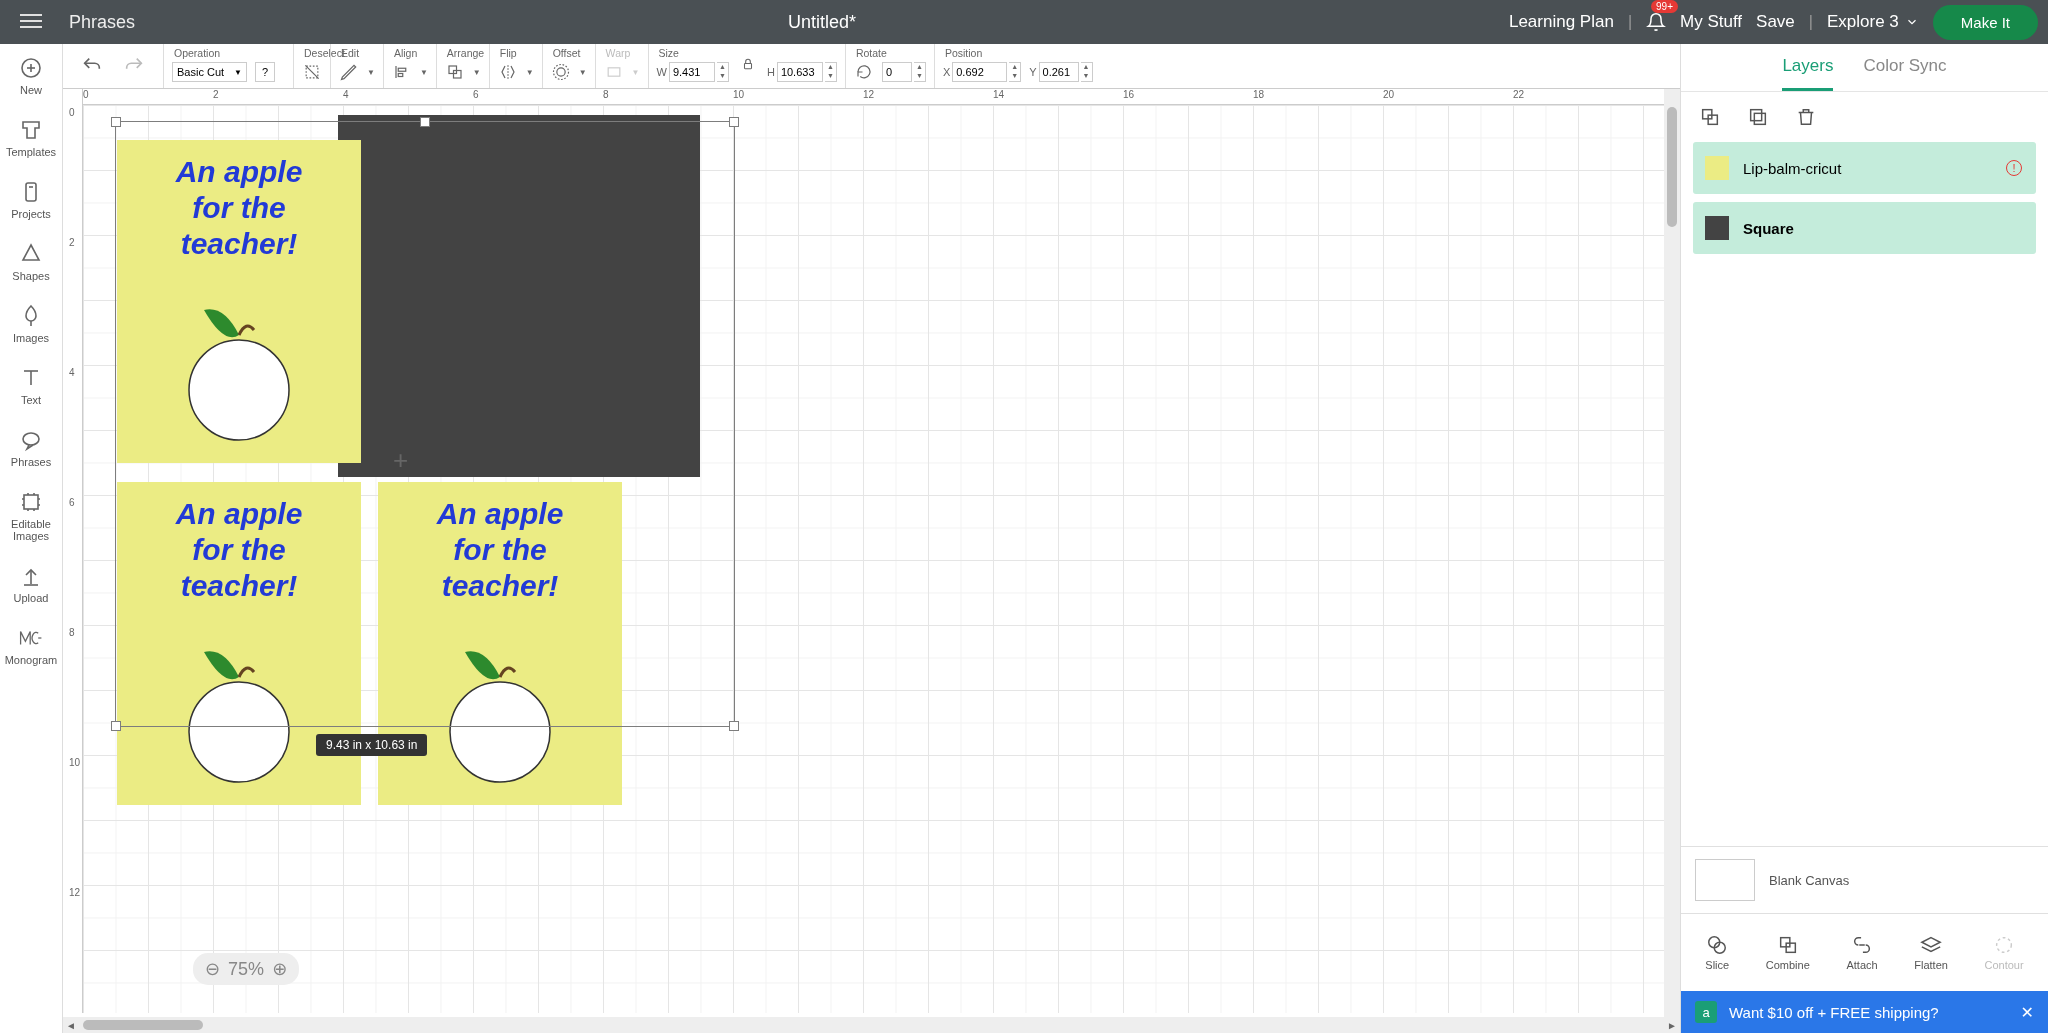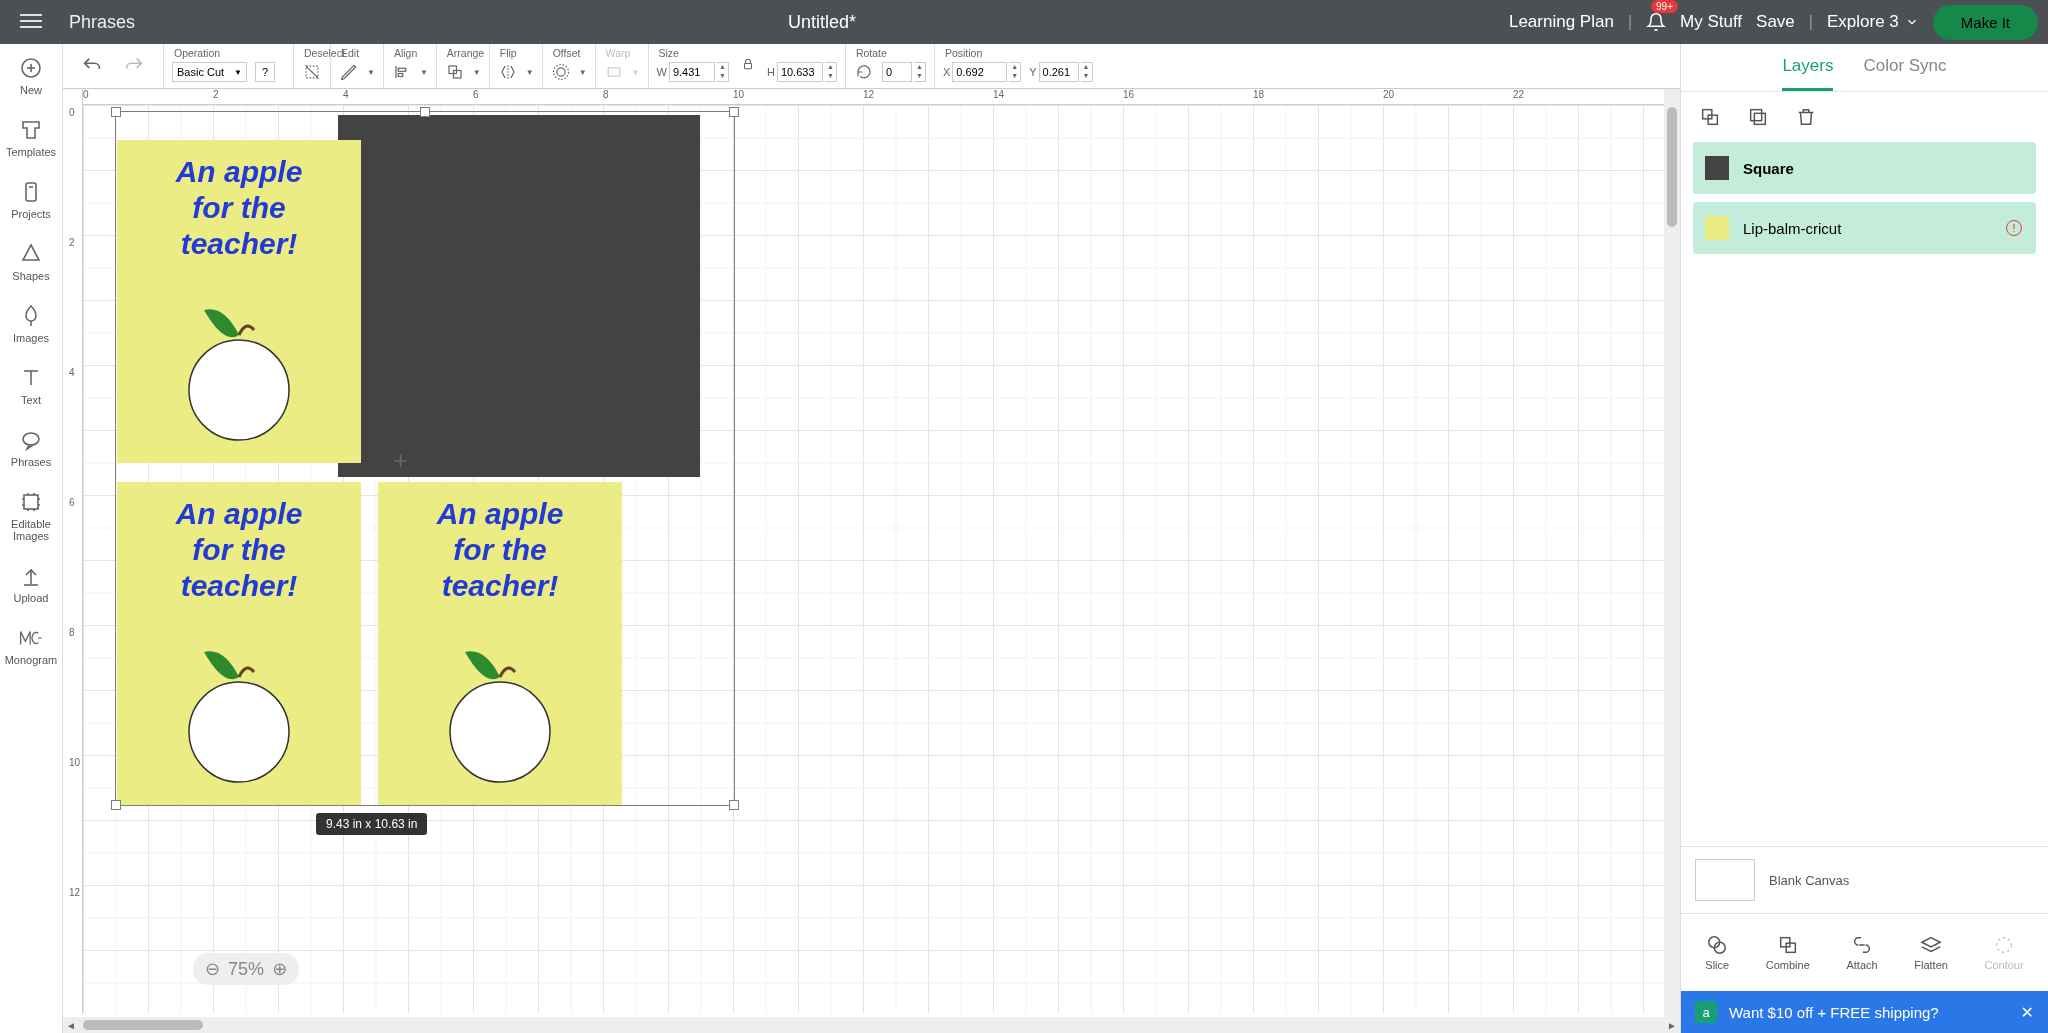--- a/index.html
+++ b/index.html
@@ -10,21 +10,21 @@
 .hamburger { width: 24px; height: 24px; margin: 0 10px; cursor: pointer; }
 .hamburger span { display: block; width: 22px; height: 2px; background: #e0e0e0; margin: 4px 0; }
 .canvas-label { font-size: 18px; margin-left: 15px; color: #eee; }
 .header-title { flex: 1; text-align: center; font-size: 18px; color: #fff; }
 .header-right { display: flex; align-items: center; gap: 14px; }
 .hdr-link { font-size: 17px; color: #fff; cursor: pointer; }
 .hdr-sep { color: #999; }
 .bell { position: relative; }
 .bell .badge { position: absolute; top: -12px; right: -12px; background: #e53935; color: #fff; font-size: 10px; border-radius: 8px; padding: 1px 5px; }
 .explore-dd { display: flex; align-items: center; gap: 6px; font-size: 17px; }
-.makeit-btn { background: #16894a; color: #000000; padding: 9px 28px; border-radius: 20px; border: none; font-size: 15px; cursor: pointer; }
+.makeit-btn { background: #16894a; color: #ffffff; padding: 9px 28px; border-radius: 20px; border: none; font-size: 15px; cursor: pointer; }
 
 
 .leftnav { position: absolute; left: 0; top: 44px; bottom: 0; width: 63px; background: #fff; border-right: 1px solid #ddd; display: flex; flex-direction: column; align-items: center; padding-top: 12px; gap: 22px; }
 .leftnav .item { display: flex; flex-direction: column; align-items: center; gap: 4px; color: #555; cursor: pointer; }
 .leftnav .item svg, .leftnav .item .ico { width: 24px; height: 24px; }
 .leftnav .item span { font-size: 11px; color: #555; }
 
 
 .toolbar { position: absolute; left: 63px; right: 368px; top: 44px; height: 45px; border-bottom: 1px solid #ccc; display: flex; align-items: stretch; background: #fff; }
 .tool-group { border-left: 1px solid #ddd; padding: 4px 8px; display: flex; flex-direction: column; justify-content: center; position: relative; }
@@ -48,21 +48,21 @@
 .ruler-h .tick { position: absolute; top: 0; }
 .ruler-v { position: absolute; left: 63px; top: 89px; width: 20px; bottom: 20px; background: #fff; border-right: 1px solid #ccc; font-size: 10px; color: #666; }
 .ruler-v .tick { position: absolute; left: 6px; }
 
 
 .canvas-area { position: absolute; left: 83px; top: 105px; right: 368px; bottom: 20px; background: #fff; overflow: hidden; }
 .grid-bg { position: absolute; inset: 0; background-image: linear-gradient(#e5e5e5 1px, transparent 1px), linear-gradient(90deg, #e5e5e5 1px, transparent 1px); background-size: 65px 65px; }
 .subgrid { position: absolute; inset: 0; background-image: linear-gradient(#f2f2f2 1px, transparent 1px), linear-gradient(90deg, #f2f2f2 1px, transparent 1px); background-size: 32.5px 32.5px; }
 
 
-.selection { position: absolute; left: 32px; top: 6px; width: 620px; height: 695px; border: 1px solid #7d7d7d; padding-left: 48px; }
+.selection { position: absolute; left: 32px; top: 16px; width: 620px; height: 606px; border: 1px solid #7d7d7d; padding-left: 48px; }
 .handle { position: absolute; width: 10px; height: 10px; background: #fff; border: 1px solid #7d7d7d; }
 .h-tl { left: -5px; top: -5px; } .h-tr { right: -5px; top: -5px; } .h-bl { left: -5px; bottom: -5px; } .h-br { right: -5px; bottom: -5px; }
 .h-tm { left: 50%; top: -5px; margin-left: -5px; }
 .dim-label { position: absolute; bottom: -30px; left: 200px; background: #333; color: #fff; font-size: 12px; padding: 4px 10px; border-radius: 3px; }
 
 .card { position: absolute; width: 244px; height: 323px; background: #ebec84; }
 .card-text { font-family: "Brush Script MT", cursive; color: #223ad6; font-size: 30px; font-style: italic; font-weight: bold; text-align: center; padding-top: 14px; line-height: 1.2; }
 .apple { position: absolute; bottom: 18px; left: 50%; transform: translateX(-50%); }
 .dark-square { position: absolute; left: 255px; top: 10px; width: 362px; height: 362px; background: #434343; }
 .plus-mark { position: absolute; left: 310px; top: 340px; color: #666; font-size: 26px; font-weight: 100; }
@@ -484,27 +484,27 @@
       </svg>
     <svg width="22" height="22" viewBox="0 0 24 24" fill="none" stroke="#555" stroke-width="1.6">
         <rect x="4" y="4" width="12" height="12"></rect>
         <rect x="8" y="8" width="12" height="12"></rect>
       </svg>
     <svg width="22" height="22" viewBox="0 0 24 24" fill="none" stroke="#555" stroke-width="1.6">
         <path d="M4 7 h16 M9 7 V4 h6 v3 M6 7 l1 13 h10 l1-13"></path>
       </svg>
   </div>
   <div class="layer-item">
-    <div class="layer-thumb" style="background:#434343"></div>
-    <span style="font-weight:600">Square</span>
-  </div>
-  <div class="layer-item">
     <div class="layer-thumb" style="background:#ebec84"></div>
     <span>Lip-balm-cricut</span>
     <div class="layer-warn">!</div>
+  </div>
+  <div class="layer-item">
+    <div class="layer-thumb" style="background:#434343"></div>
+    <span style="font-weight:600">Square</span>
   </div>
 
   <div class="rp-footer">
     <div class="blank-canvas">
       <div class="blank-swatch"></div>
       <span>Blank Canvas</span>
     </div>
     <div class="layer-tools">
       <div class="lt-item">
           <svg width="22" height="22" viewBox="0 0 24 24" fill="none" stroke="#555" stroke-width="1.6">

